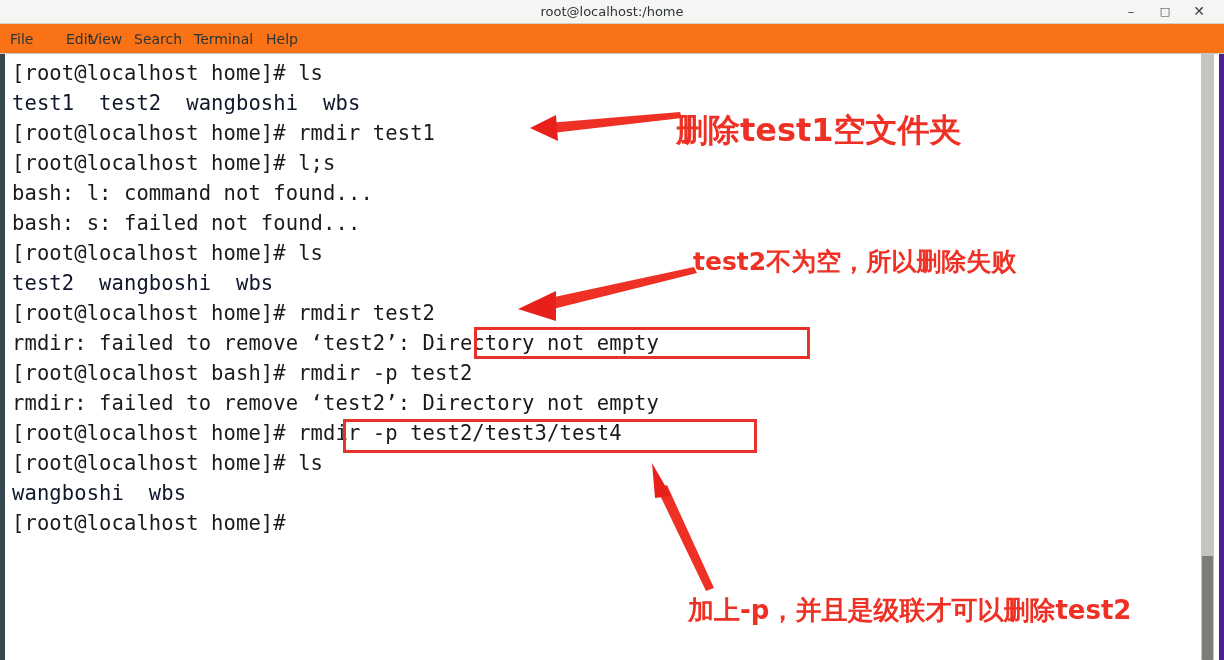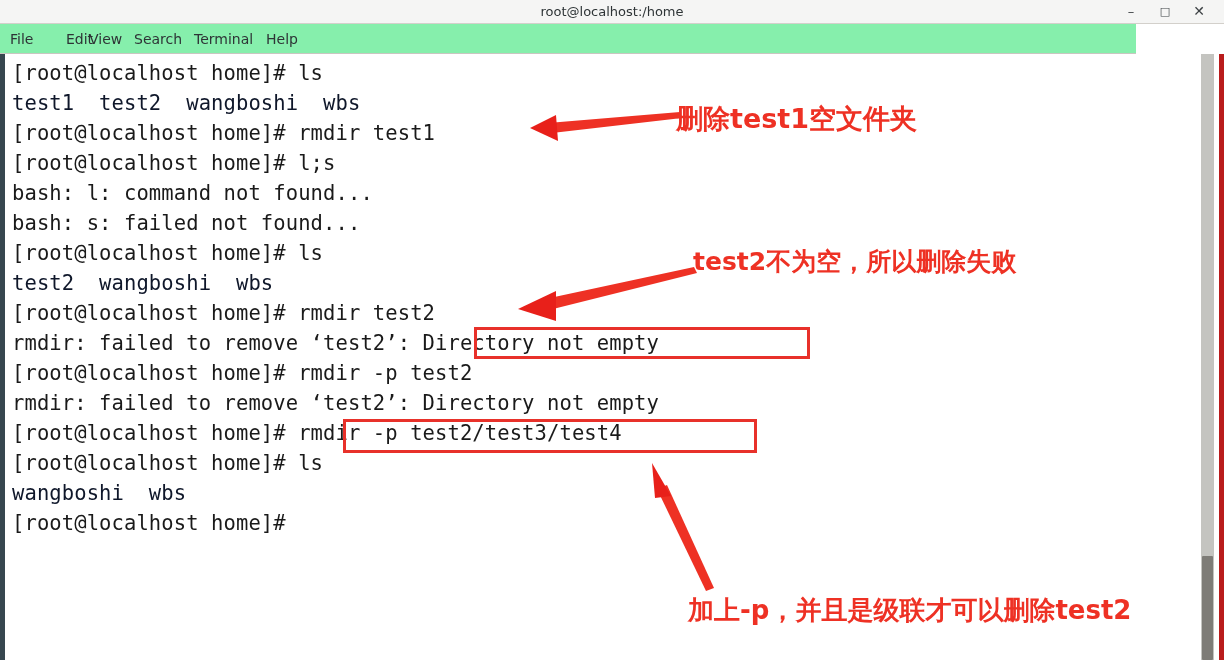--- a/index.html
+++ b/index.html
@@ -49,22 +49,22 @@
     cursor: default;
   }
   #btn-min  { right: 76px; }
   #btn-max  { right: 42px; font-size: 11px; }
   #btn-close{ right: 8px;  font-size: 14px; }
 
   
   #menubar {
     position: absolute;
     left: 0; top: 24px;
-    width: 1136px; height: 30px;
-    background: #86efac;
+    width: 1224px; height: 30px;
+    background: #f97316;
     border-bottom: 1px solid #c9c6c1;
   }
   .menu-item {
     position: absolute;
     top: 0;
     height: 30px;
     line-height: 30px;
     font-family: "DejaVu Sans", sans-serif;
     font-size: 14px;
     color: #2e3436;
@@ -72,21 +72,21 @@
     cursor: default;
   }
 
   
   #term-frame {
     position: absolute;
     left: 0; top: 54px;
     width: 1224px; height: 606px;
     background: #ffffff;
     border-left: 5px solid #37474f;
-    border-right: 5px solid #b91c1c;
+    border-right: 5px solid #4c1d95;
   }
   #term {
     position: absolute;
     left: 0; top: 0;
     width: 1206px; height: 606px;
     background: #ffffff;
     overflow: hidden;
   }
   .line {
     position: absolute;
@@ -163,21 +163,21 @@
       <div class="line" style="top:4px">[root@localhost home]# ls</div>
       <div class="line dir" style="top:34px">test1  test2  wangboshi  wbs</div>
       <div class="line" style="top:64px">[root@localhost home]# rmdir test1</div>
       <div class="line" style="top:94px">[root@localhost home]# l;s</div>
       <div class="line" style="top:124px">bash: l: command not found...</div>
       <div class="line" style="top:154px">bash: s: failed not found...</div>
       <div class="line" style="top:184px">[root@localhost home]# ls</div>
       <div class="line dir" style="top:214px">test2  wangboshi  wbs</div>
       <div class="line" style="top:244px">[root@localhost home]# rmdir test2</div>
       <div class="line" style="top:274px">rmdir: failed to remove ‘test2’: Directory not empty</div>
-      <div class="line" style="top:304px">[root@localhost home]# rmdir -p test2</div>
+      <div class="line" style="top:304px">[root@localhost bash]# rmdir -p test2</div>
       <div class="line" style="top:334px">rmdir: failed to remove ‘test2’: Directory not empty</div>
       <div class="line" style="top:364px">[root@localhost home]# rmdir -p test2/test3/test4</div>
       <div class="line" style="top:394px">[root@localhost home]# ls</div>
       <div class="line" style="top:454px">[root@localhost home]#</div>
       <div class="line dir" style="top:424px">wangboshi  wbs</div>
     </div>
     <div id="scrollbar">
       <div id="scroll-thumb"></div>
     </div>
   </div>
@@ -204,18 +204,18 @@
 
       <g>
         <polygon points="714,588 667,485 657,489 706,591" fill="#ee3124"></polygon>
         <polygon points="671,496 652,463 655,498" fill="#e8201a"></polygon>
       </g>
     </svg>
 
     <div class="anno-box" style="left:474px;top:327px;width:336px;height:32px"></div>
     <div class="anno-box" style="left:343px;top:419px;width:414px;height:34px"></div>
 
-    <div class="anno-text" style="left:676px;top:101px;font-size:27px">删除test1空文件夹</div>
+    <div class="anno-text" style="left:676px;top:109px;font-size:32px">删除test1空文件夹</div>
     <div class="anno-text" style="left:693px;top:245px;font-size:25px">test2不为空，所以删除失败</div>
     <div class="anno-text" style="left:688px;top:593px;font-size:26px">加上-p，并且是级联才可以删除test2</div>
   </div>
 
 </div>
 
 </body></html>

